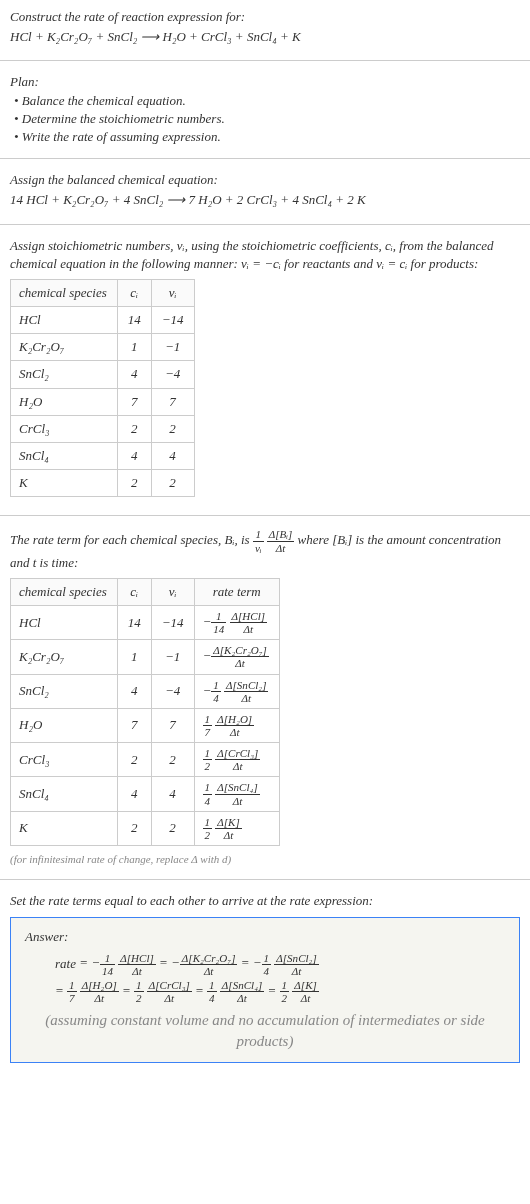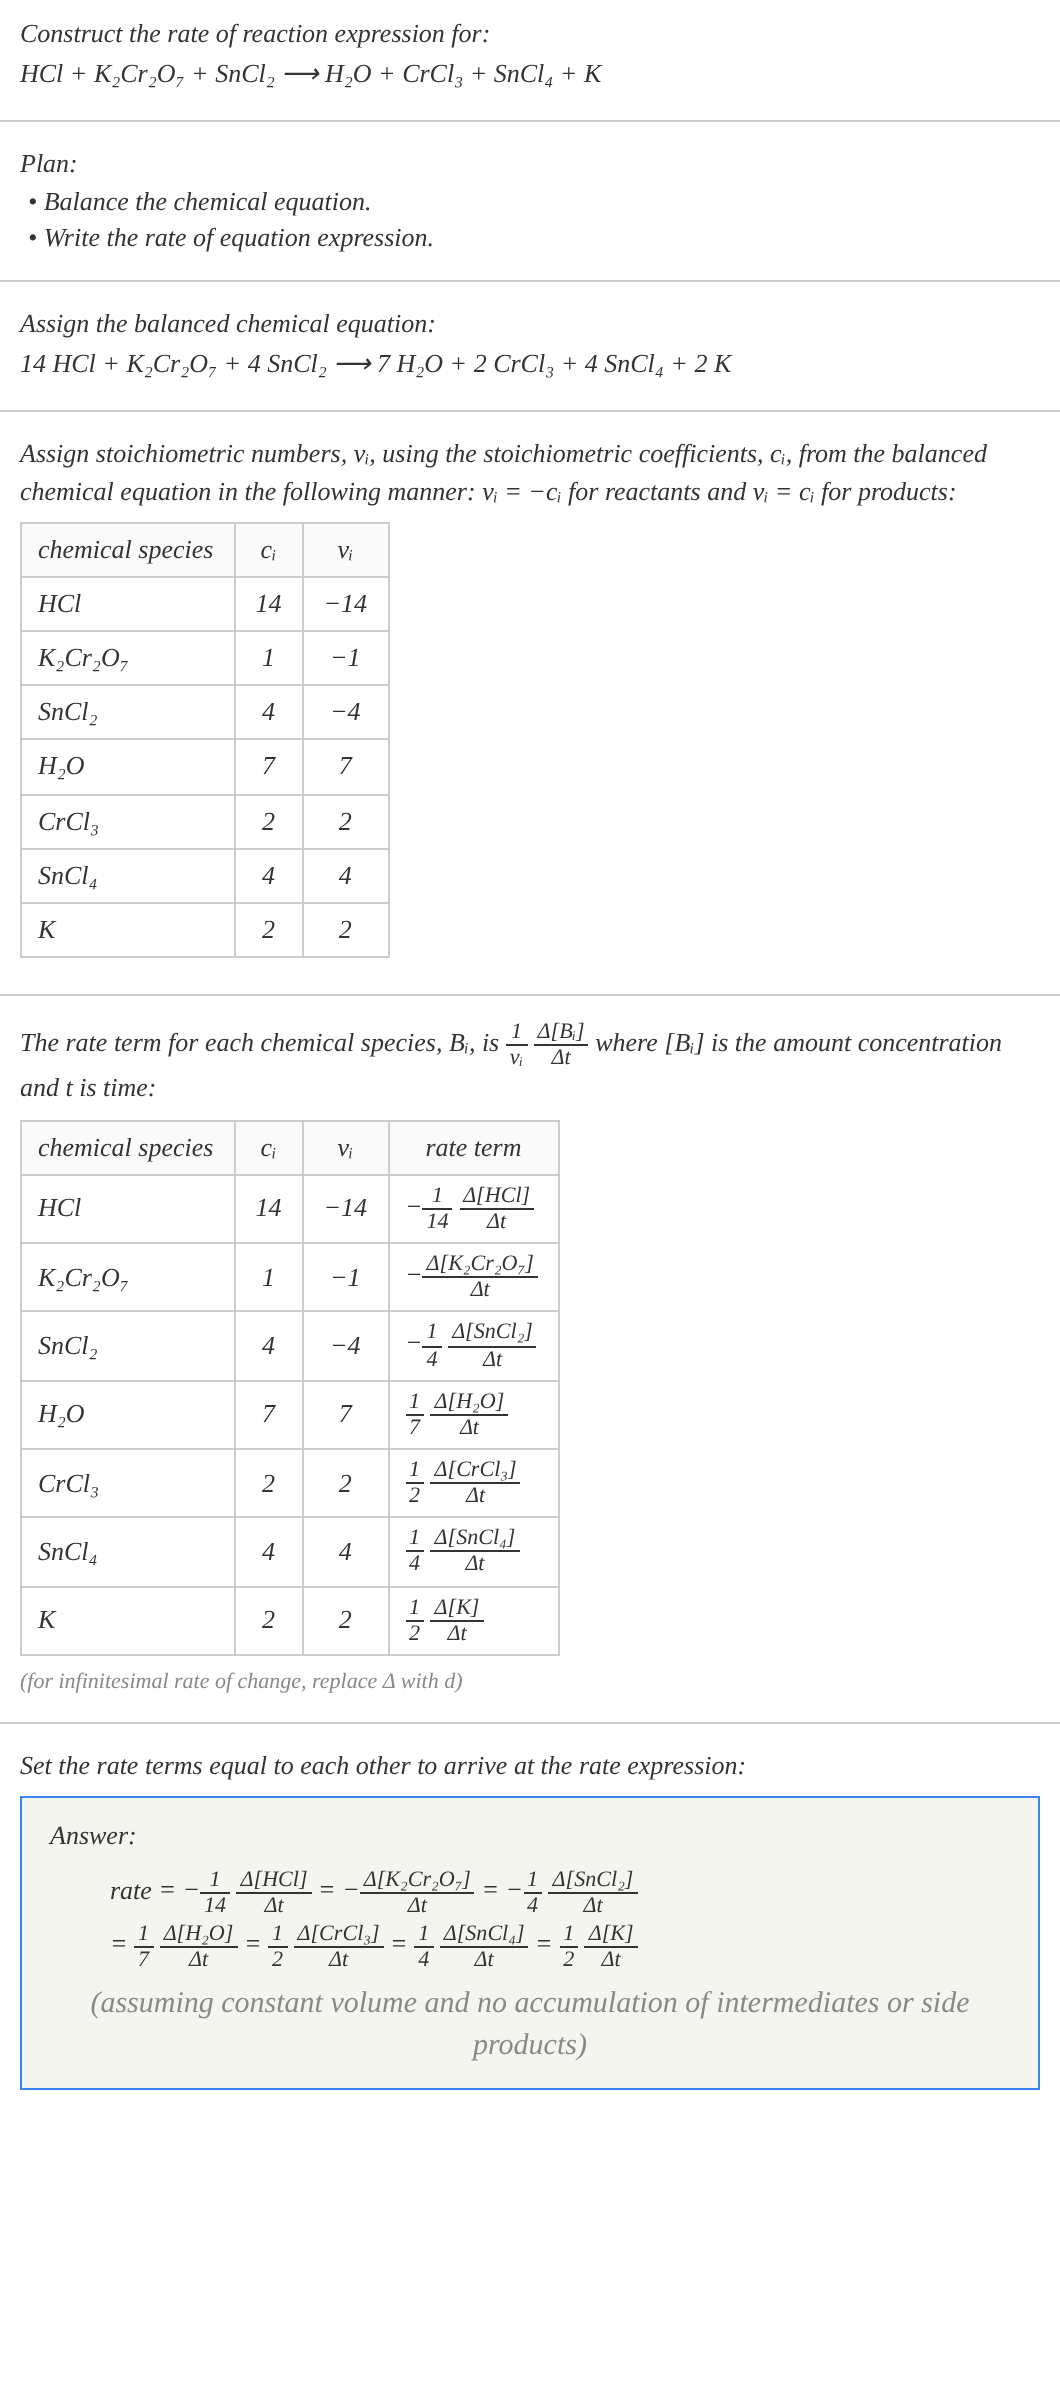--- a/index.html
+++ b/index.html
@@ -56,21 +56,22 @@
 <div class="section">
   <div>Construct the rate of reaction expression for:</div>
   <div class="equation">HCl + K₂Cr₂O₇ + SnCl₂  ⟶  H₂O + CrCl₃ + SnCl₄ + K</div>
 </div>
 <hr class="hr">
 
 <div class="section">
   <div>Plan:</div>
   <ul class="bullet-list">
     <li>Balance the chemical equation.</li>
-    <li>Write the rate of equation expression.</li>
+    <li>Determine the stoichiometric numbers.</li>
+    <li>Write the rate of assuming expression.</li>
   </ul>
 </div>
 <hr class="hr">
 
 <div class="section">
   <div>Assign the balanced chemical equation:</div>
   <div class="equation">14 HCl + K₂Cr₂O₇ + 4 SnCl₂  ⟶  7 H₂O + 2 CrCl₃ + 4 SnCl₄ + 2 K</div>
 </div>
 <hr class="hr">
 

